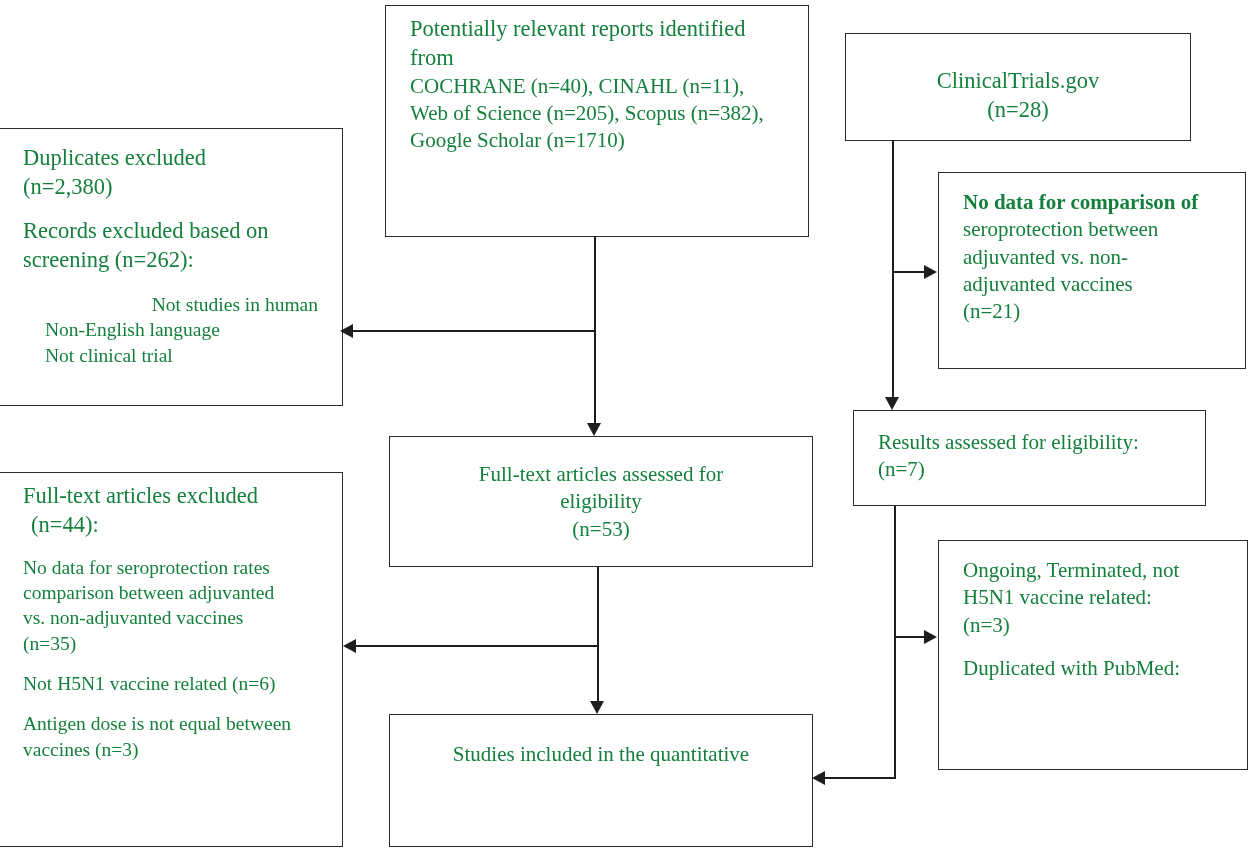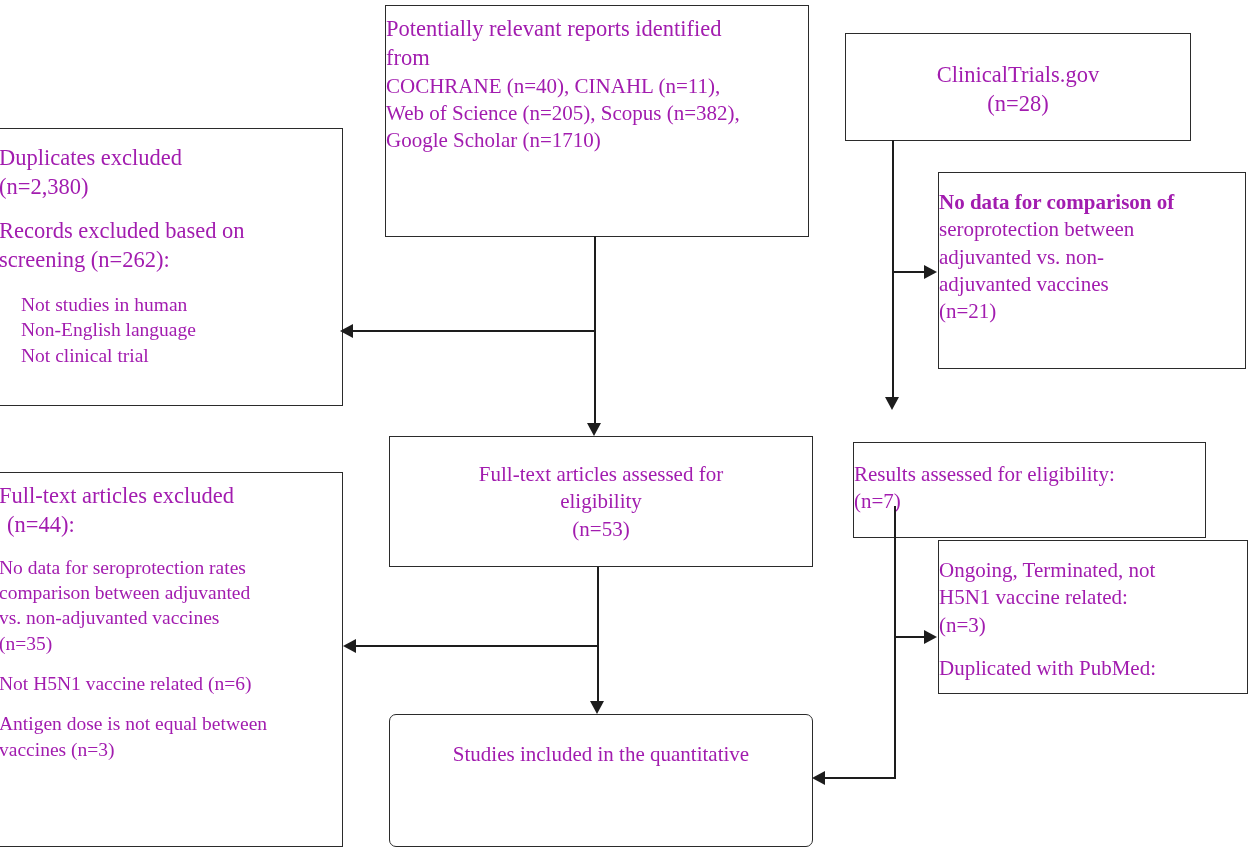--- a/index.html
+++ b/index.html
@@ -15,23 +15,23 @@
     height: 849px;
     background: #ffffff;
     font-family: "Liberation Serif", "DejaVu Serif", serif;
     color: #1a1a1a;
     overflow: hidden;
   }
   .box {
     position: absolute;
     border: 1.6px solid #2b2b2b;
     background: #ffffff;
-    padding: 8px 0;
+    padding: 8px 24px;
     line-height: 1.30;
-    color: #a21caf;
+    color: #15803d;
   }
   .box.center-text { text-align: center; }
   .box p { margin: 0; }
   .box p + p { margin-top: 11px; }
   .box p.tight + p.tight { margin-top: 0; }
   .indent { padding-left: 22px; }
 
   
   .fs-big   { font-size: 22.5px; }
   .fs-mid   { font-size: 21px; }
@@ -63,49 +63,49 @@
     border-bottom: 7.5px solid transparent;
     border-left: 13px solid #1d1d1d;
   }
 
   
   #box-identified   { left: 385px; top: 5px;   width: 424px; height: 232px; }
   #box-ctgov        { left: 845px; top: 33px;  width: 346px; height: 108px; }
   #box-duplicates   { left: -2px;  top: 128px; width: 345px; height: 278px; }
   #box-nodata-ct    { left: 938px; top: 172px; width: 308px; height: 197px; }
   #box-fulltext     { left: 389px; top: 436px; width: 424px; height: 131px; }
-  #box-results      { left: 853px; top: 410px; width: 353px; height: 96px; margin-top: 32px; }
+  #box-results      { left: 853px; top: 410px; width: 353px; height: 96px; }
   #box-excluded     { left: -2px;  top: 472px; width: 345px; height: 375px; }
-  #box-ongoing      { left: 938px; top: 540px; width: 310px; height: 154px; }
-  #box-included     { left: 389px; top: 714px; width: 424px; height: 133px; border-radius: 7px; }
+  #box-ongoing      { left: 938px; top: 540px; width: 310px; height: 230px; }
+  #box-included     { left: 389px; top: 714px; width: 424px; height: 133px; }
 </style>
 </head>
 <body>
 
 <div id="diagram">
 
   <div class="box fs-mid" id="box-identified">
     <p class="tight fs-big">Potentially relevant reports identified</p>
     <p class="tight fs-big">from</p>
     <p class="tight">COCHRANE (n=40), CINAHL (n=11),</p>
     <p class="tight">Web of Science (n=205), Scopus (n=382),</p>
     <p class="tight">Google Scholar (n=1710)</p>
   </div>
 
   <div class="box center-text fs-big" id="box-ctgov">
-    <p class="tight" style="margin-top:18px;">ClinicalTrials.gov</p>
+    <p class="tight" style="margin-top:24px;">ClinicalTrials.gov</p>
     <p class="tight">(n=28)</p>
   </div>
 
   <div class="box fs-big" id="box-duplicates">
     <p class="tight" style="margin-top:6px;">Duplicates excluded</p>
     <p class="tight">(n=2,380)</p>
     <p class="tight" style="margin-top:14px;">Records excluded based on</p>
     <p class="tight">screening (n=262):</p>
-    <p class="tight indent fs-sm" style="margin-top:18px;">Not studies in human</p>
+    <p class="tight indent fs-sm" style="margin-top:18px;text-align:right;">Not studies in human</p>
     <p class="tight indent fs-sm">Non-English language</p>
     <p class="tight indent fs-sm">Not clinical trial</p>
   </div>
 
   <div class="box fs-mid" id="box-nodata-ct">
     <p class="tight" style="margin-top:8px;font-weight:bold;">No data for comparison of</p>
     <p class="tight">seroprotection between</p>
     <p class="tight">adjuvanted vs. non-</p>
     <p class="tight">adjuvanted vaccines</p>
     <p class="tight">(n=21)</p>

